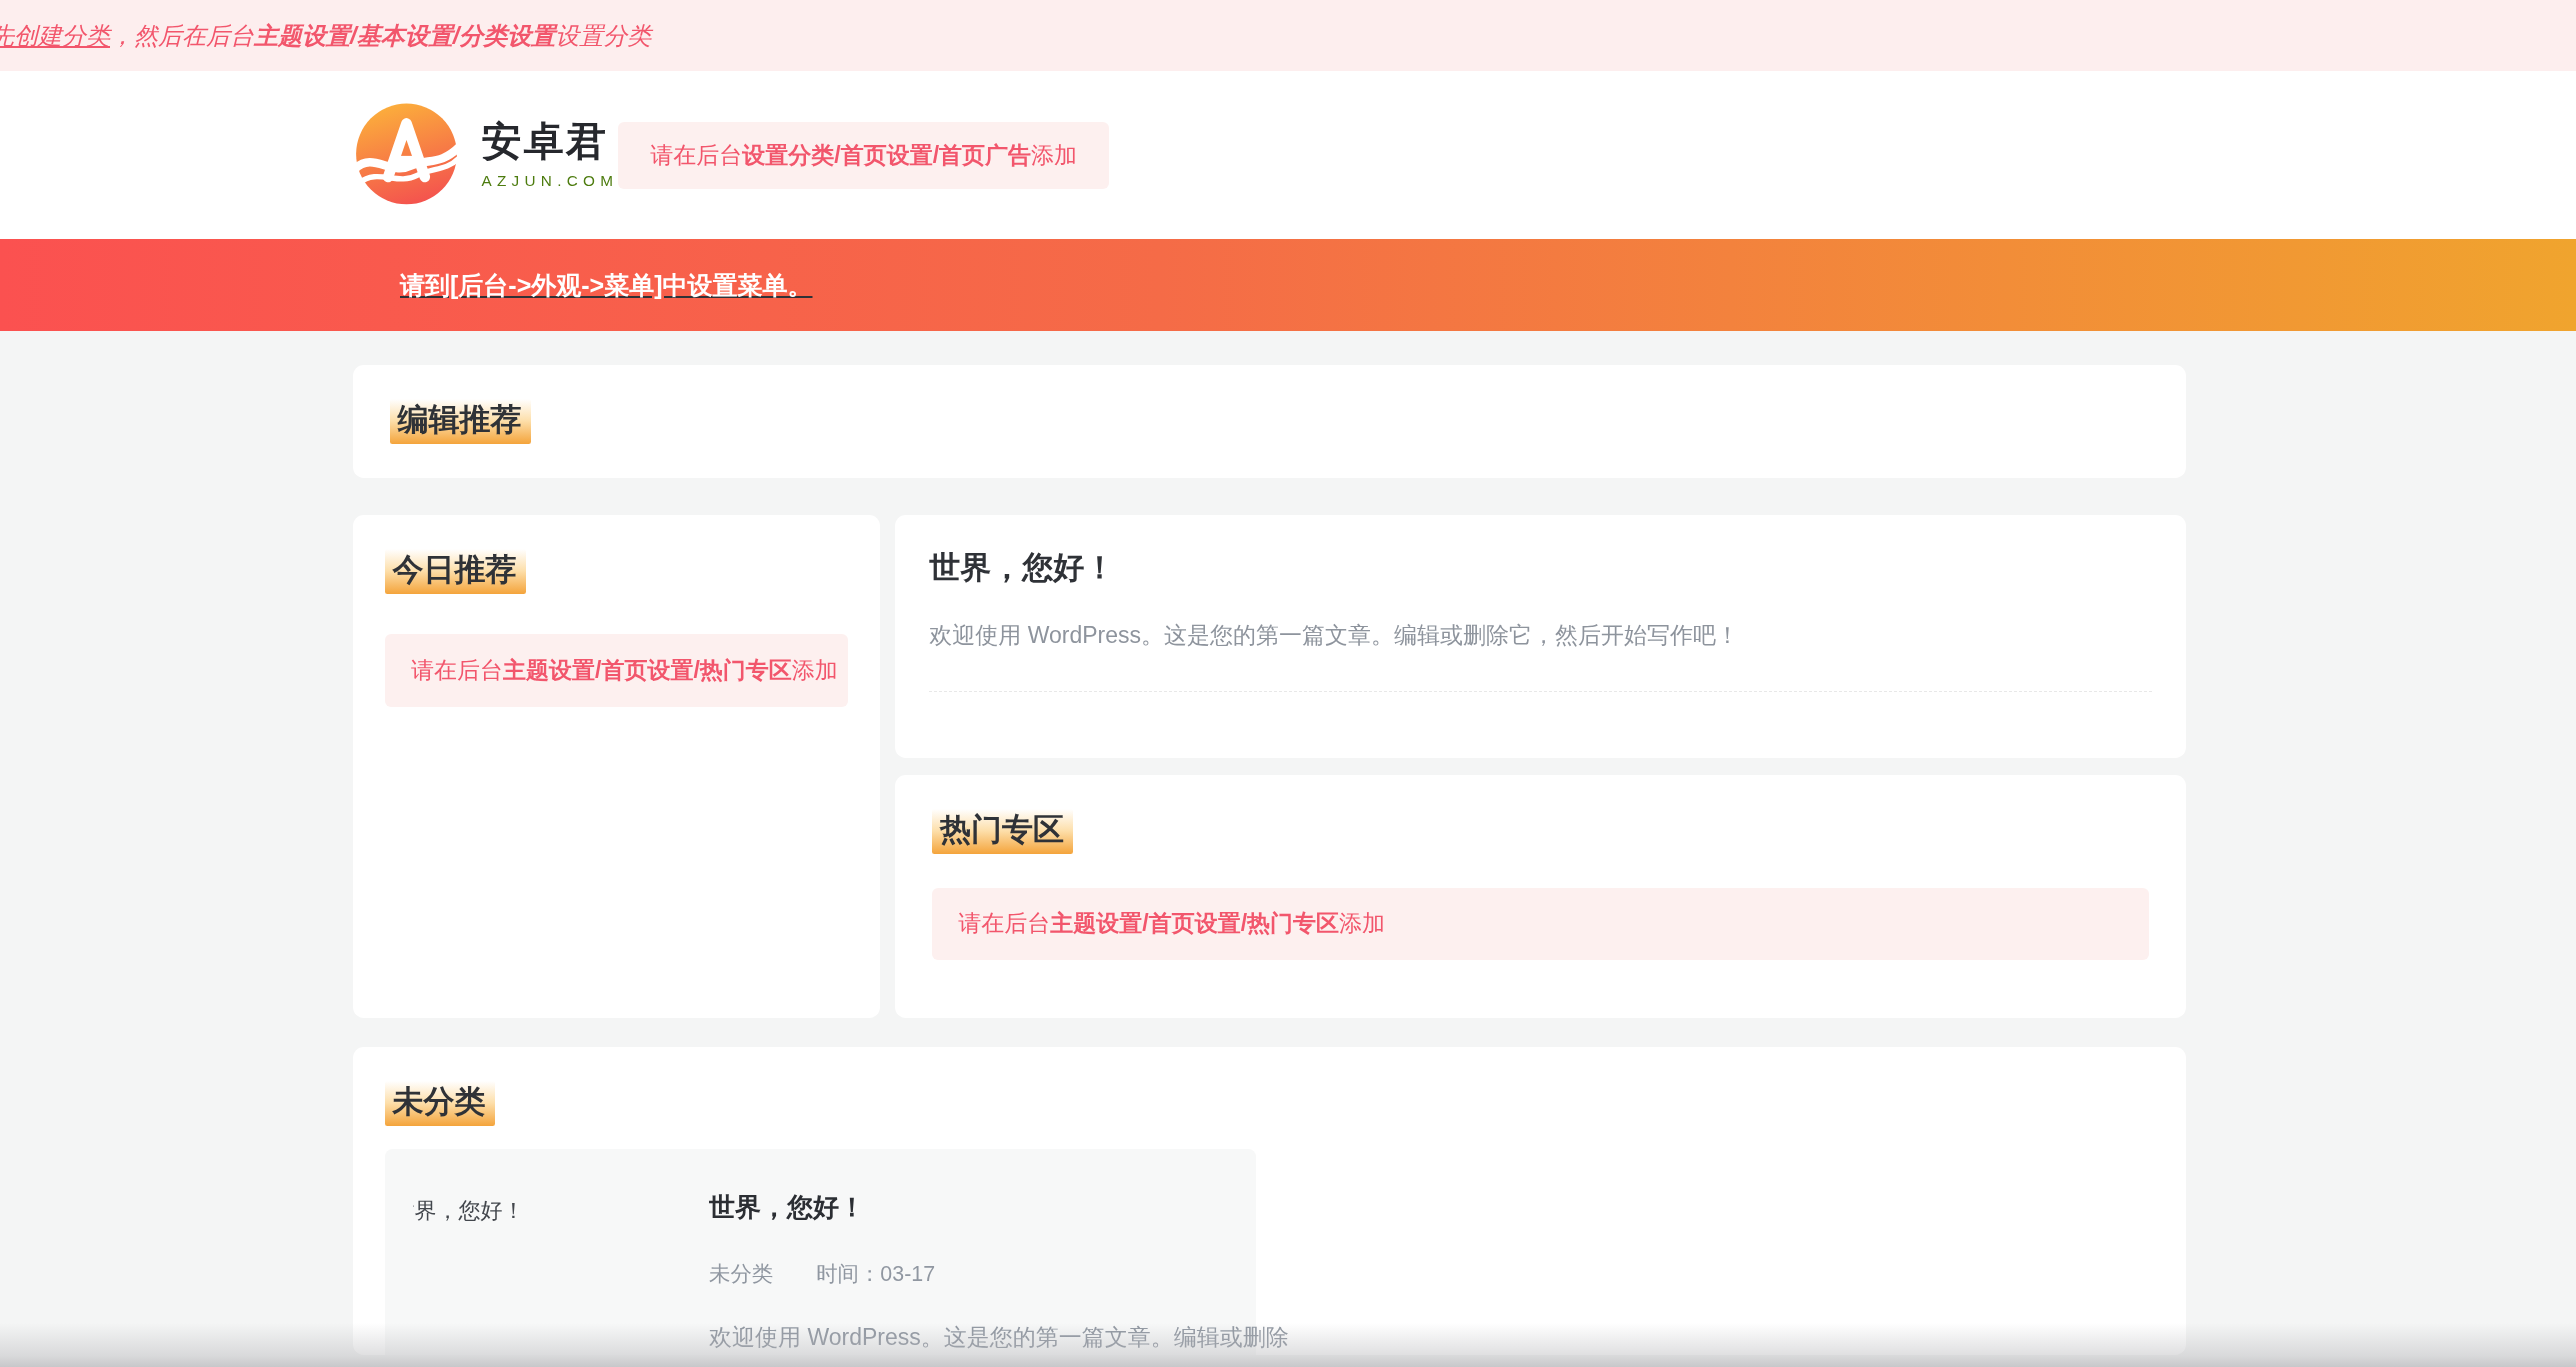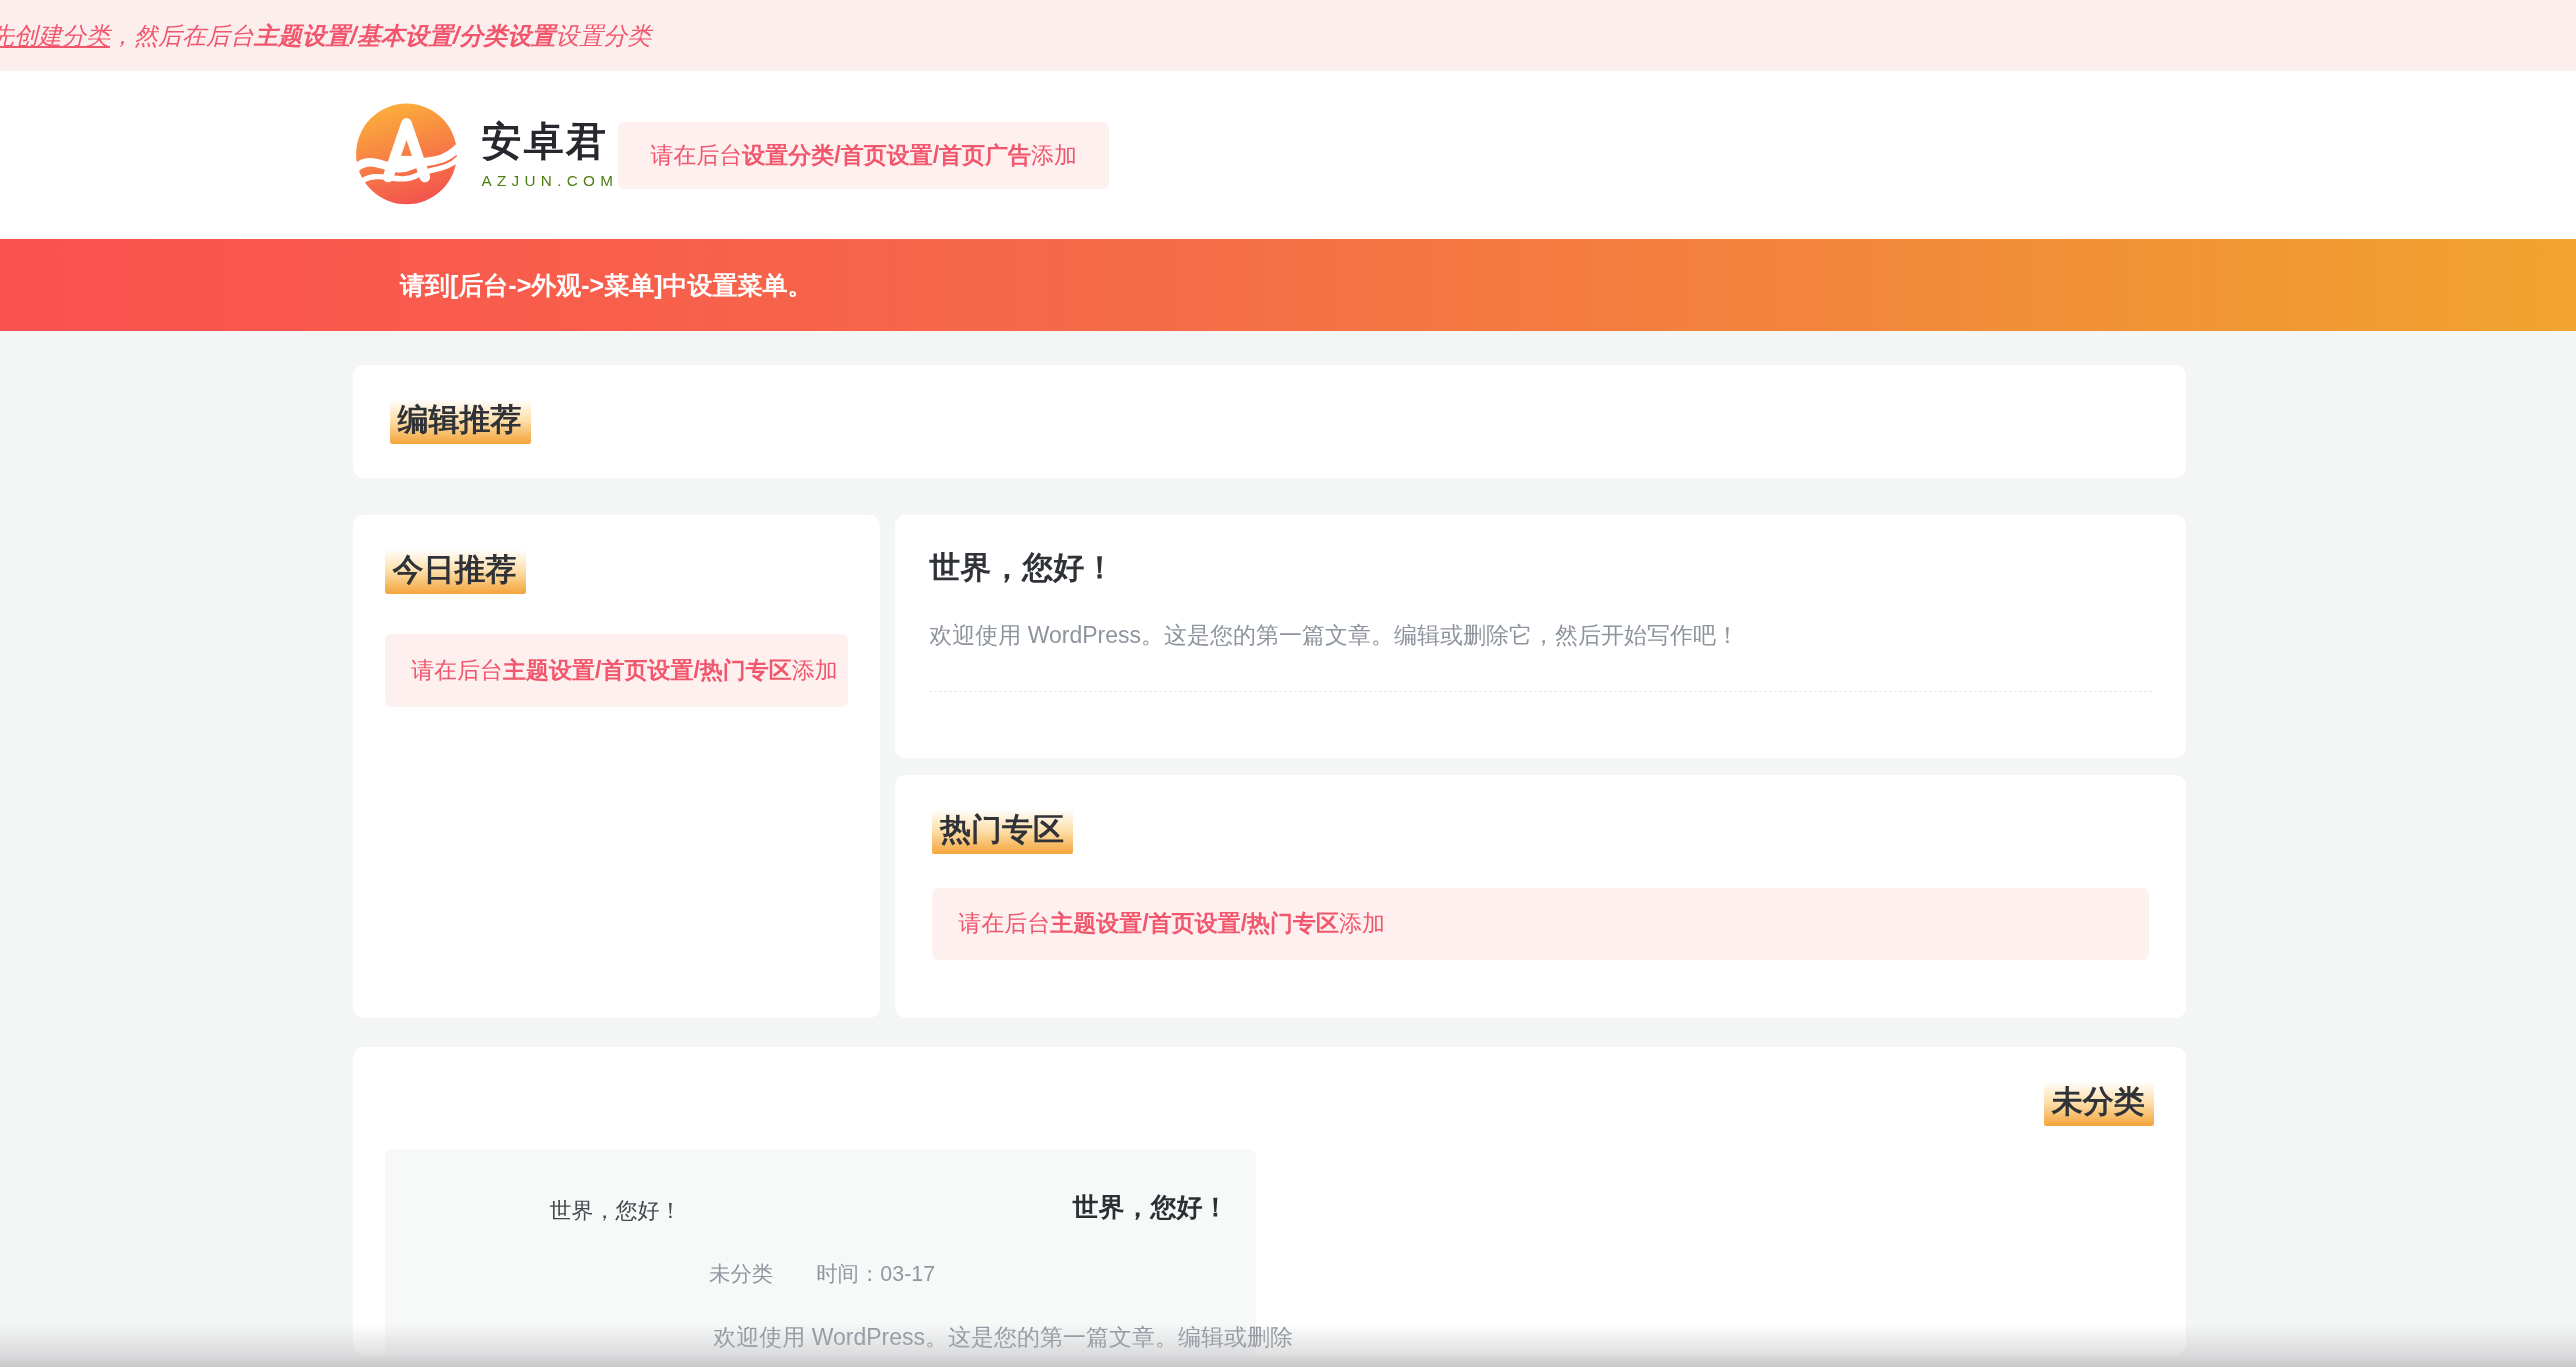--- a/index.html
+++ b/index.html
@@ -23,21 +23,21 @@
   .header-inner { height: 100%; display: flex; align-items: center; justify-content: flex-start; }
   .logo { display: flex; align-items: center; gap: 21.4px; cursor: pointer; }
   .logo-mark { width: 107px; height: 113px; flex: 0 0 auto; }
   .logo-name { font-size: 40px; font-weight: bold; color: #26282d; letter-spacing: 2.3px; line-height: 1; }
   .logo-domain { font-size: 15.3px; color: #4d7c0f; letter-spacing: 5.3px; margin-top: 12.2px; line-height: 1; }
   .ad-notice { background: #fdf0ef; border-radius: 6.1px; height: 67px; padding: 0 32px;
     display: flex; align-items: center; font-size: 23px; color: #f2566c; white-space: nowrap; }
 
   
   .menu-banner { height: 92px; background: linear-gradient(90deg, #fb5150 0%, #f56b47 45%, #f0a42e 100%);
-    display: flex; align-items: center; }
+    display: flex; align-items: center; text-decoration: underline; }
   .menu-banner-text { color: #ffffff; font-size: 25px; font-weight: bold; padding-left: 47px; }
 
   
   .main { padding-top: 34px; }
   .card { background: #ffffff; border-radius: 10.7px; }
   .section-title {
     display: inline-block; font-size: 31px; font-weight: bold; color: #2f3237; line-height: 1.2;
     padding: 2.3px 9.2px 5.3px 7.6px; border-radius: 2.3px;
     background: linear-gradient(180deg, #ffffff 0%, #fddfab 48%, #f4a43b 100%);
   }
@@ -56,21 +56,21 @@
   .post-heading { font-size: 31px; font-weight: bold; color: #2f3237; line-height: 1.2; cursor: pointer; }
   .hello-body { margin-top: 27.5px; font-size: 23px; color: #8e949d; line-height: 44px; }
   .dashed-divider { border-top: 1.5px dashed #e8e8e8; margin-top: 34px; }
 
   .hot-card { margin-top: 17px; height: 243px; padding: 34px 37px; }
   .hot-card .notice-box { margin-top: 34px; height: 72px; }
 
   .download-card { height: 124px; padding: 34px 32px; }
 
   
-  .category-card { margin-top: 29px; height: 308px; padding: 34px 32px; overflow: hidden; text-align: right; }
+  .category-card { margin-top: 29px; height: 308px; padding: 34px 32px; overflow: hidden; }
   .post-item { margin-top: 23px; width: 871px; height: 252px; background: #f7f8f8; border-radius: 7.6px;
     display: flex; padding: 35px 27.5px; cursor: pointer; }
   .post-thumb { width: 269px; flex: 0 0 auto; overflow: hidden; }
   .post-thumb span { display: inline-block; white-space: nowrap; font-size: 22px; color: #43474d;
     margin-left: -20px; margin-top: 12.2px; }
   .post-content { margin-left: 27.5px; flex: 1; min-width: 0; }
   .post-title { font-size: 26px; font-weight: bold; color: #2b2e33; margin-top: 6.1px; cursor: pointer; }
   .post-meta { margin-top: 34px; font-size: 21.4px; color: #9097a1; display: flex; gap: 43px; }
   .post-meta .cat { cursor: pointer; }
   .post-excerpt { margin-top: 27.5px; font-size: 23px; color: #9097a1; line-height: 44px; width: 584px; }

